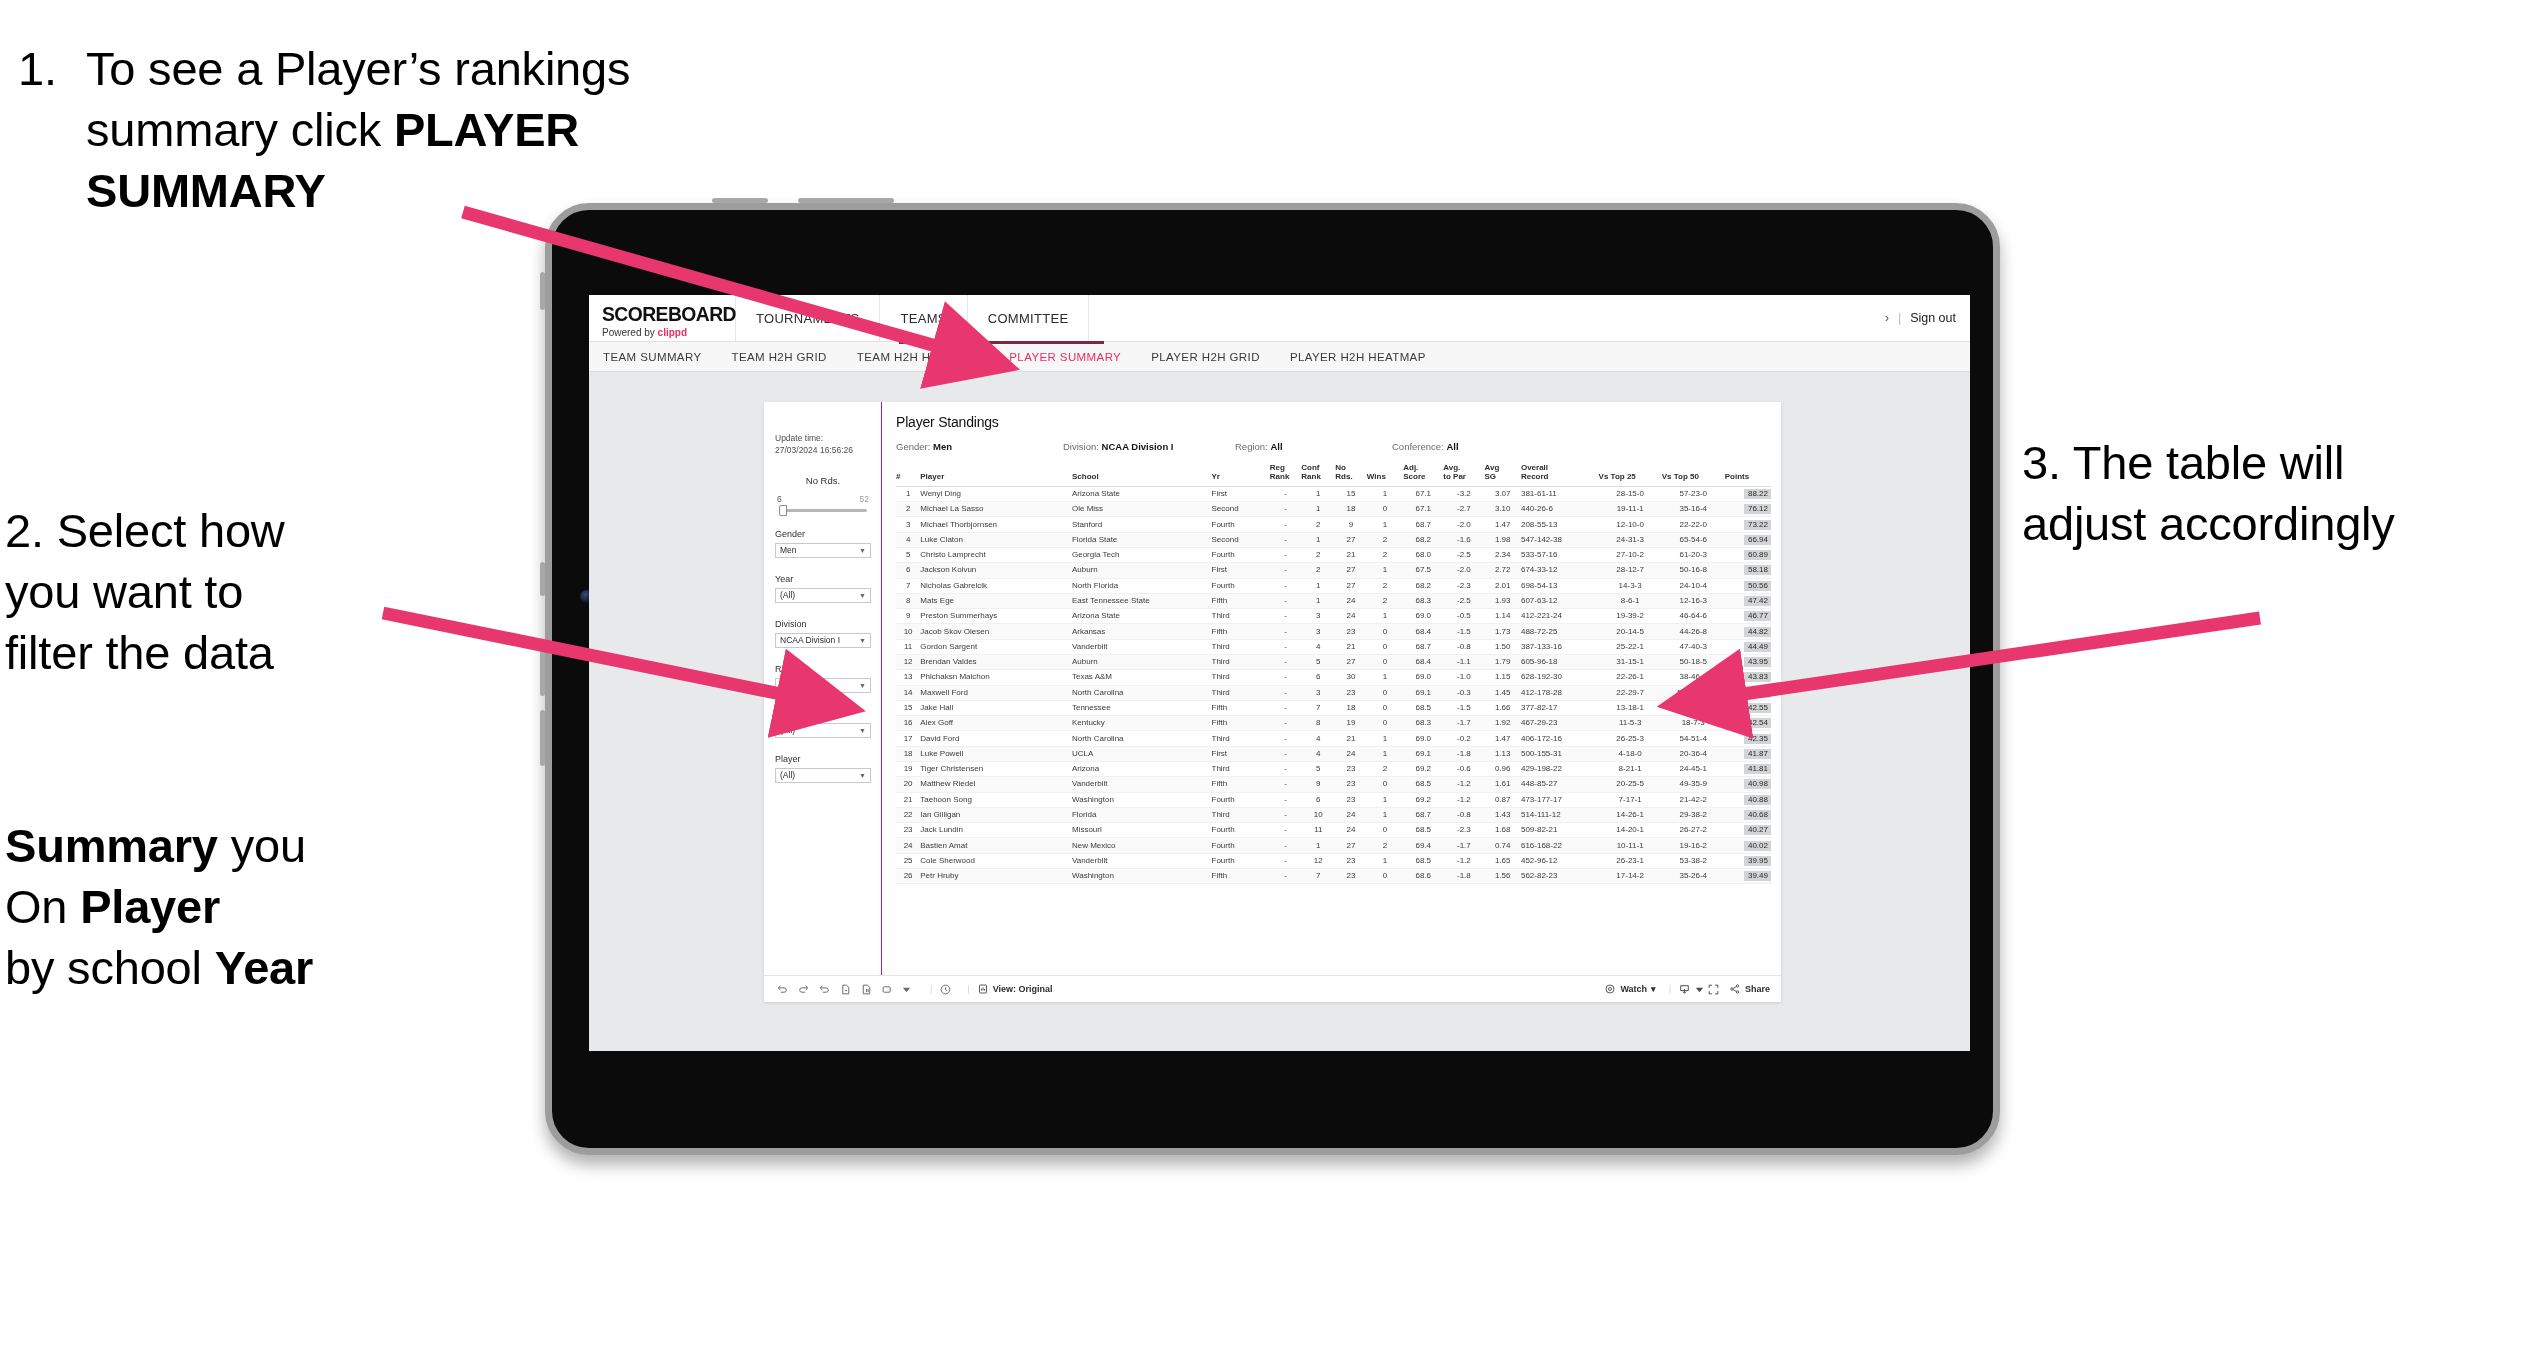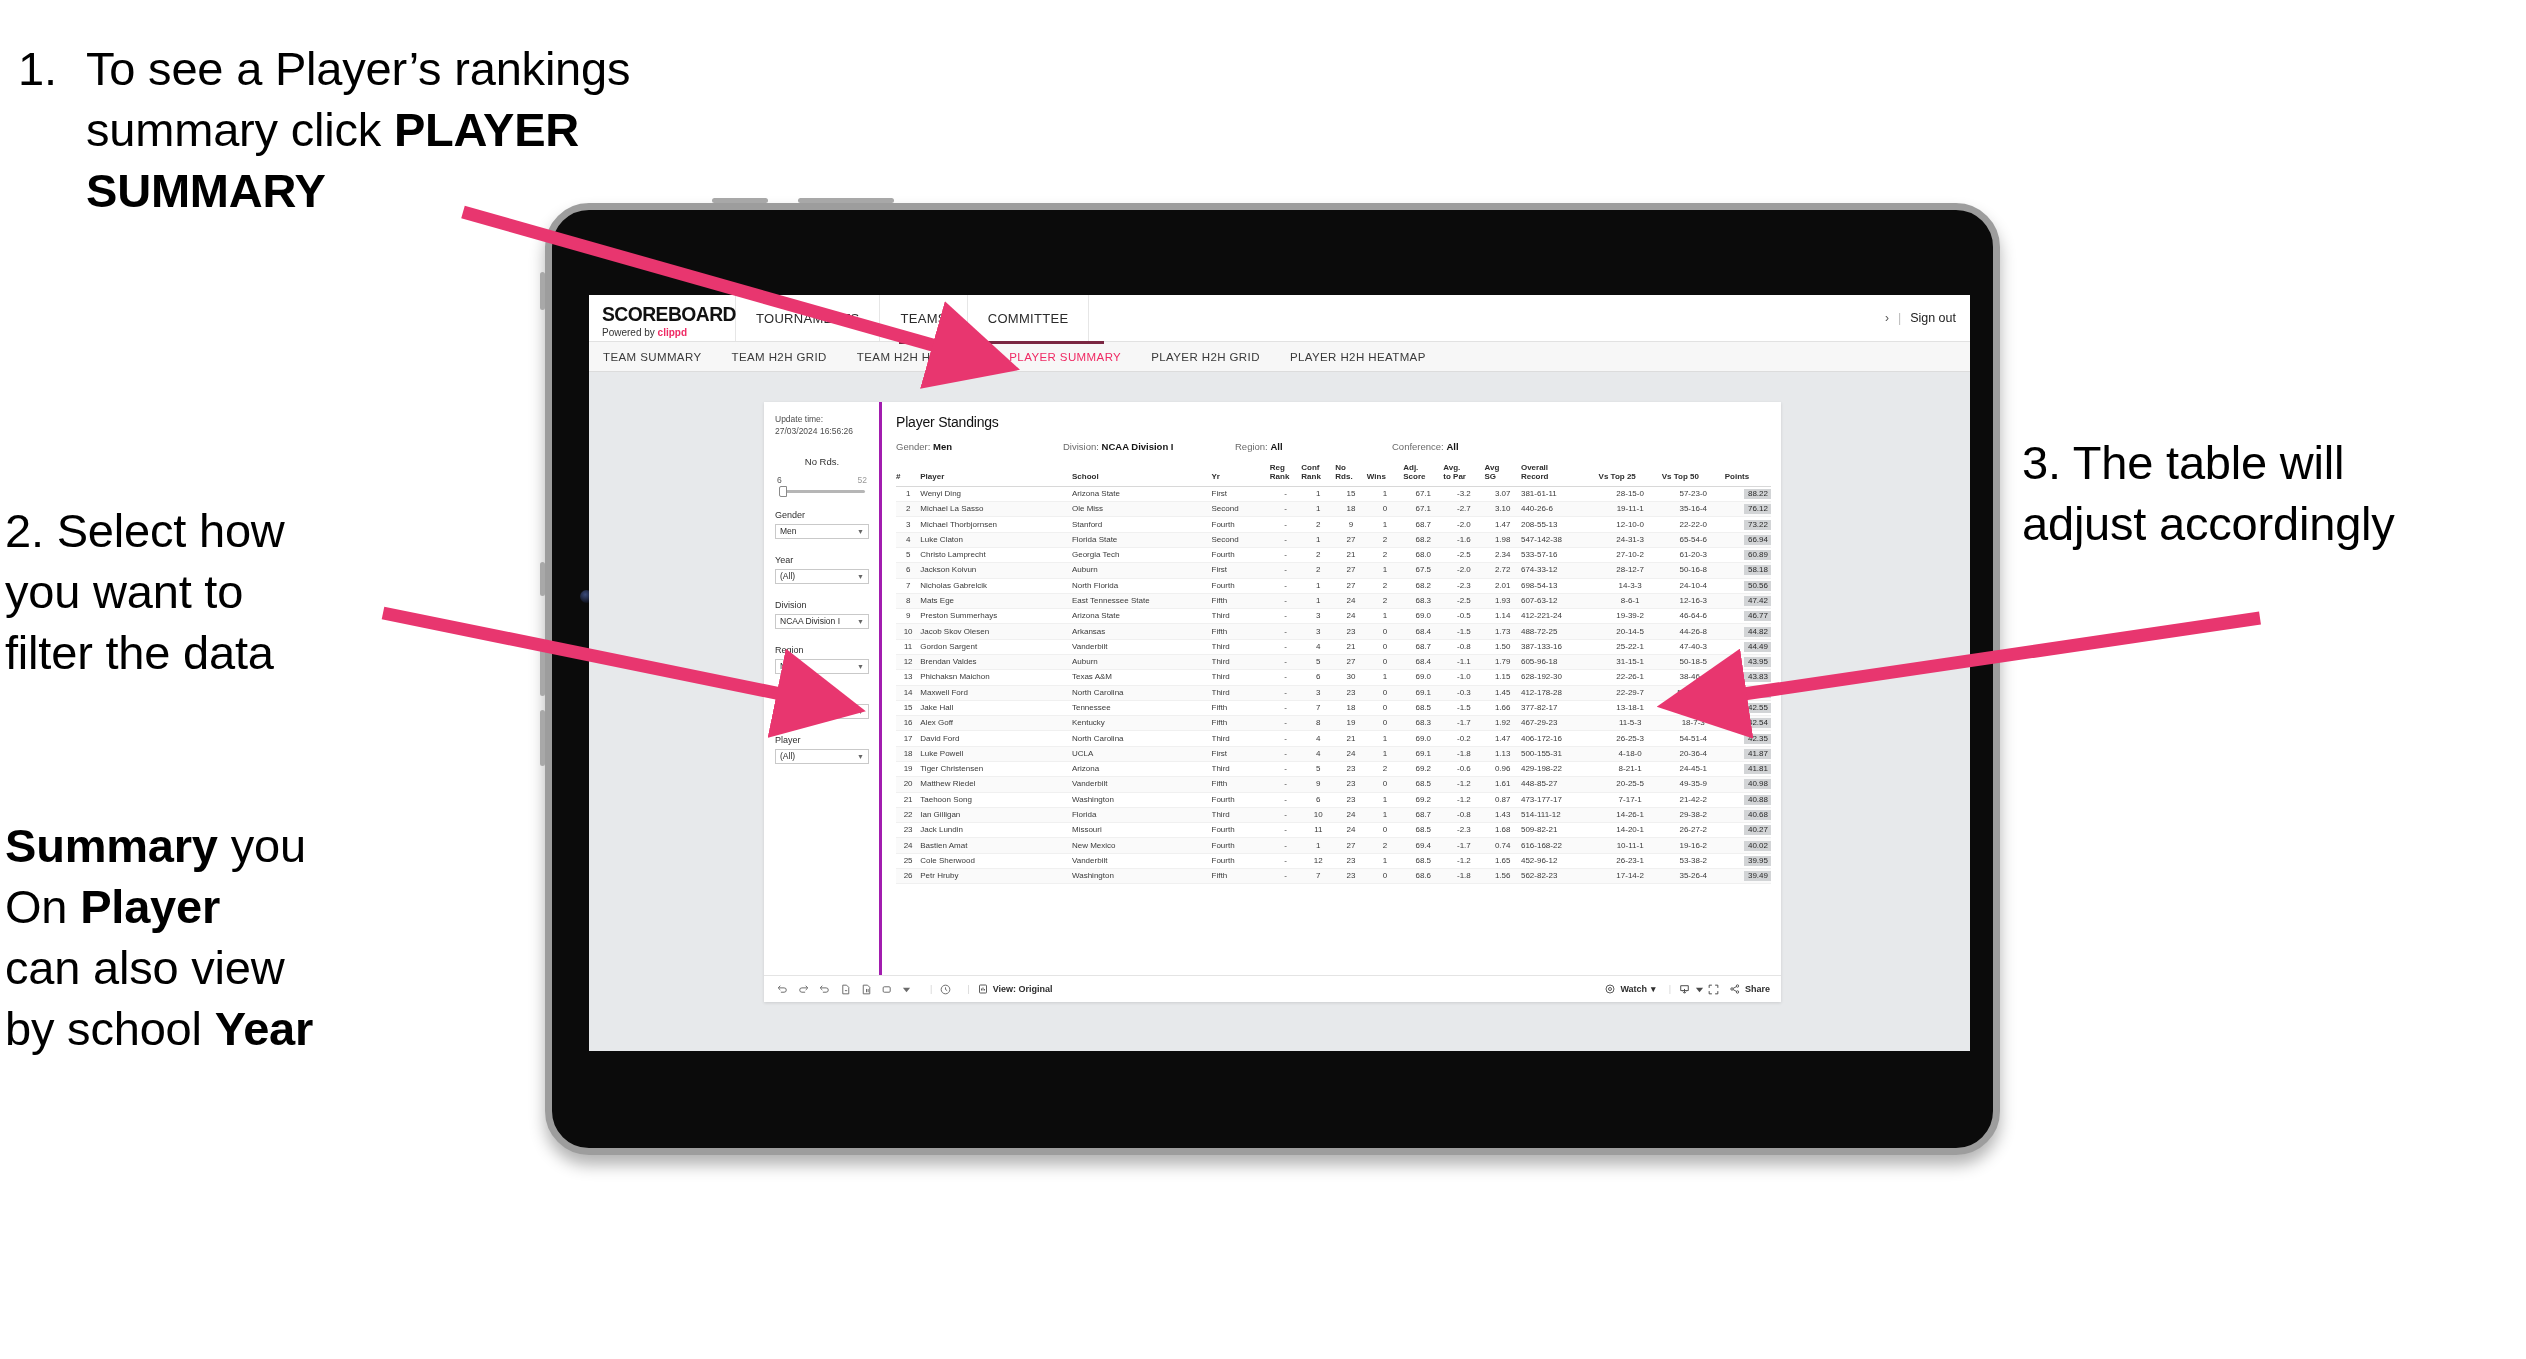--- a/index.html
+++ b/index.html
@@ -122,22 +122,22 @@
     position: absolute; left: 175px; top: 30px;
     width: 1017px; height: 600px;
     background: #ffffff;
     box-shadow: 0 1px 3px rgba(0,0,0,0.12);
     display: flex; flex-direction: column;
   }
   #sheet-body { display: flex; flex: 1 1 auto; min-height: 0; }
 
   
   #filters {
-    width: 118px; flex: 0 0 118px; padding: 11px 10px 0 11px;
-    border-right: 3px solid #a21caf; background: #fff;
+    width: 118px; flex: 0 0 118px; padding: 30px 10px 0 11px;
+    border-right: 1px solid #a21caf; background: #fff;
   }
   #update-time { font-size: 8.5px; color: #4d4d4d; line-height: 1.45; margin-bottom: 18px; }
   .filter-block { margin-bottom: 16px; }
   .filter-title { font-size: 9px; color: #2f2f2f; margin-bottom: 4px; font-weight: 500;}
   .filter-select {
     height: 15px; border: 1px solid #c9c9c9; background: #fff;
     display: flex; align-items: center; justify-content: space-between;
     padding: 0 4px; font-size: 8.5px; color: #2b2b2b;
   }
   .filter-select .caret { font-size: 7px; color: #666; }
@@ -231,21 +231,20 @@
 
   <div class="annot" id="annot2">
     <div>2. Select how</div>
     <div>you want to</div>
     <div>filter the data</div>
   </div>
 
   <div class="annot" id="annot2b">
     <div><b>Summary</b><span> you</span></div>
     <div><span>On </span><b>Player</b></div>
-    <div>can also view</div>
     <div><span>by school </span><b>Year</b></div>
   </div>
 
   <div class="annot" id="annot3">
     <div>3. The table will</div>
     <div>adjust accordingly</div>
   </div>
 
   <div id="tablet">
     <div class="top-btn" style="left:160px; width:56px;"></div>

